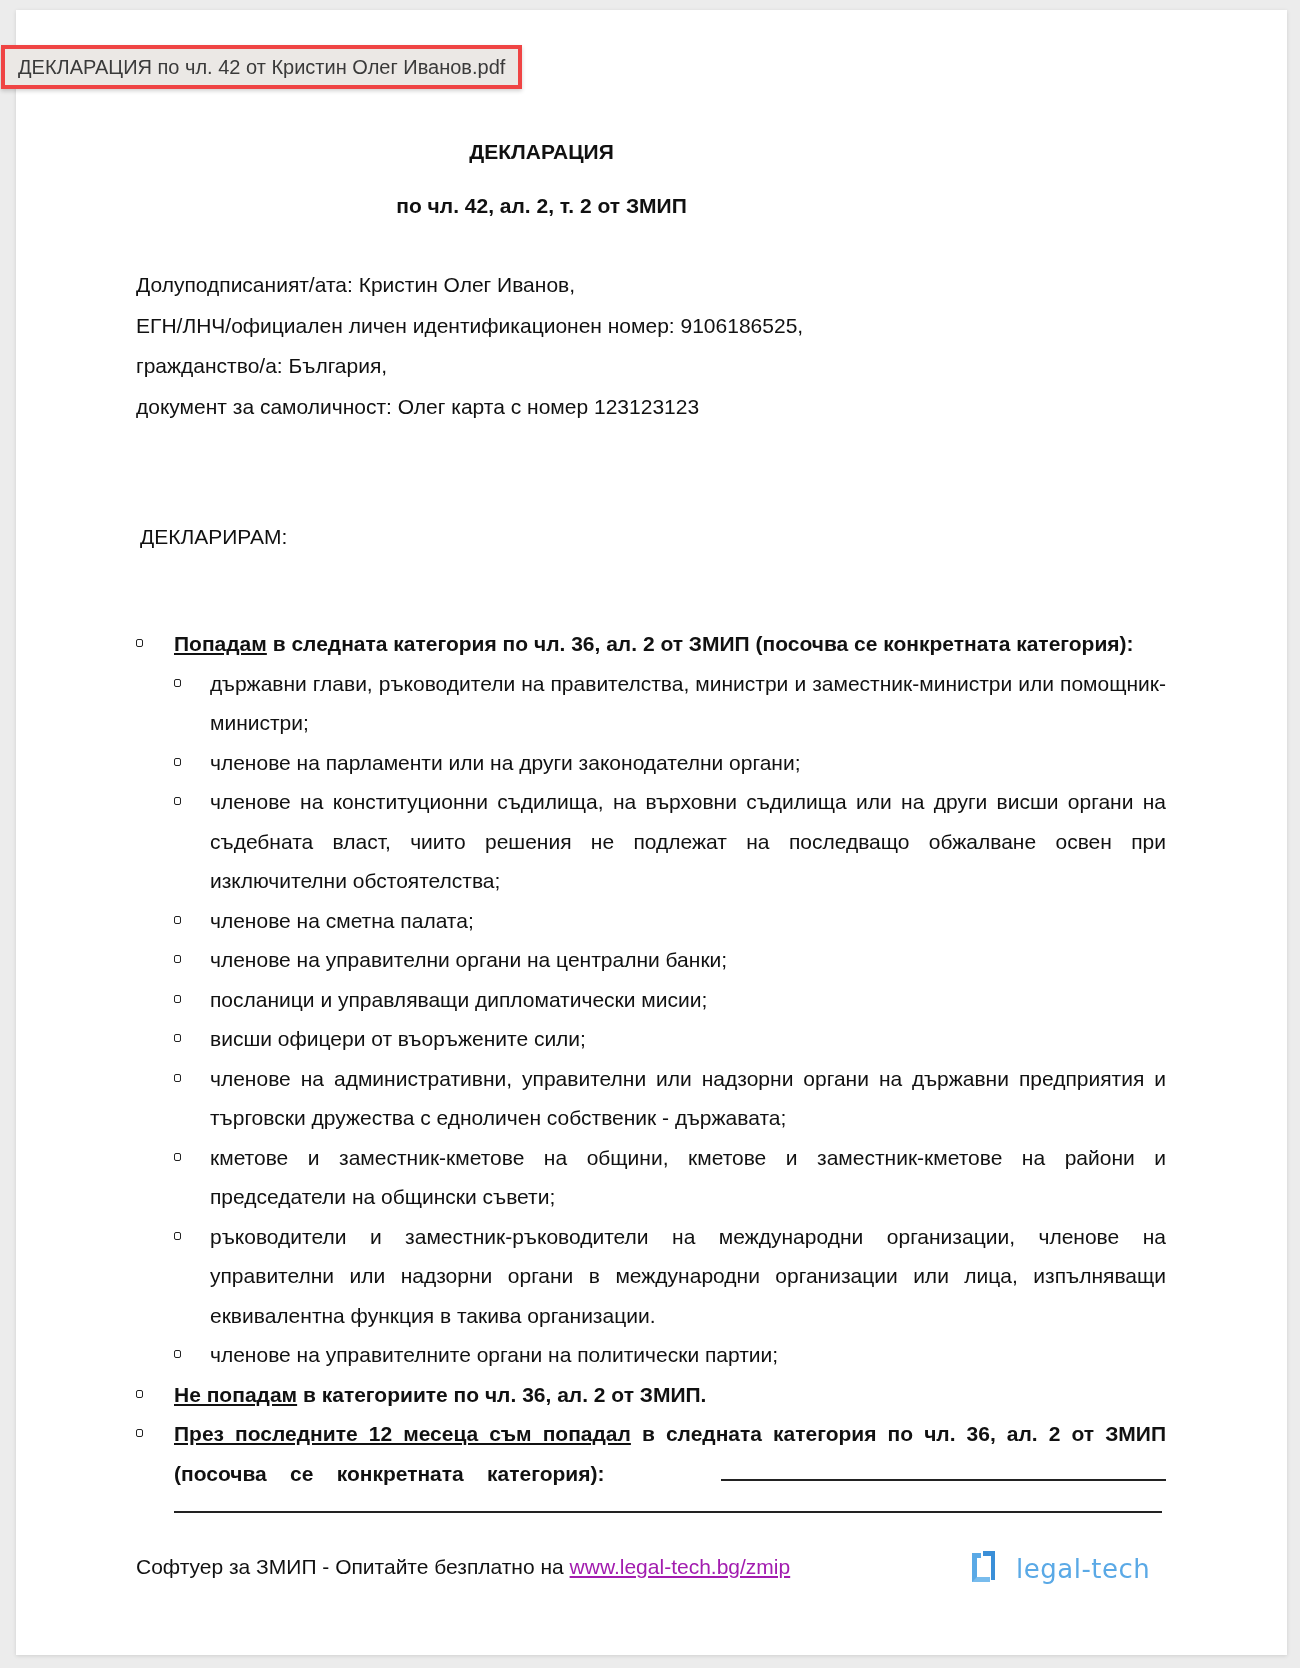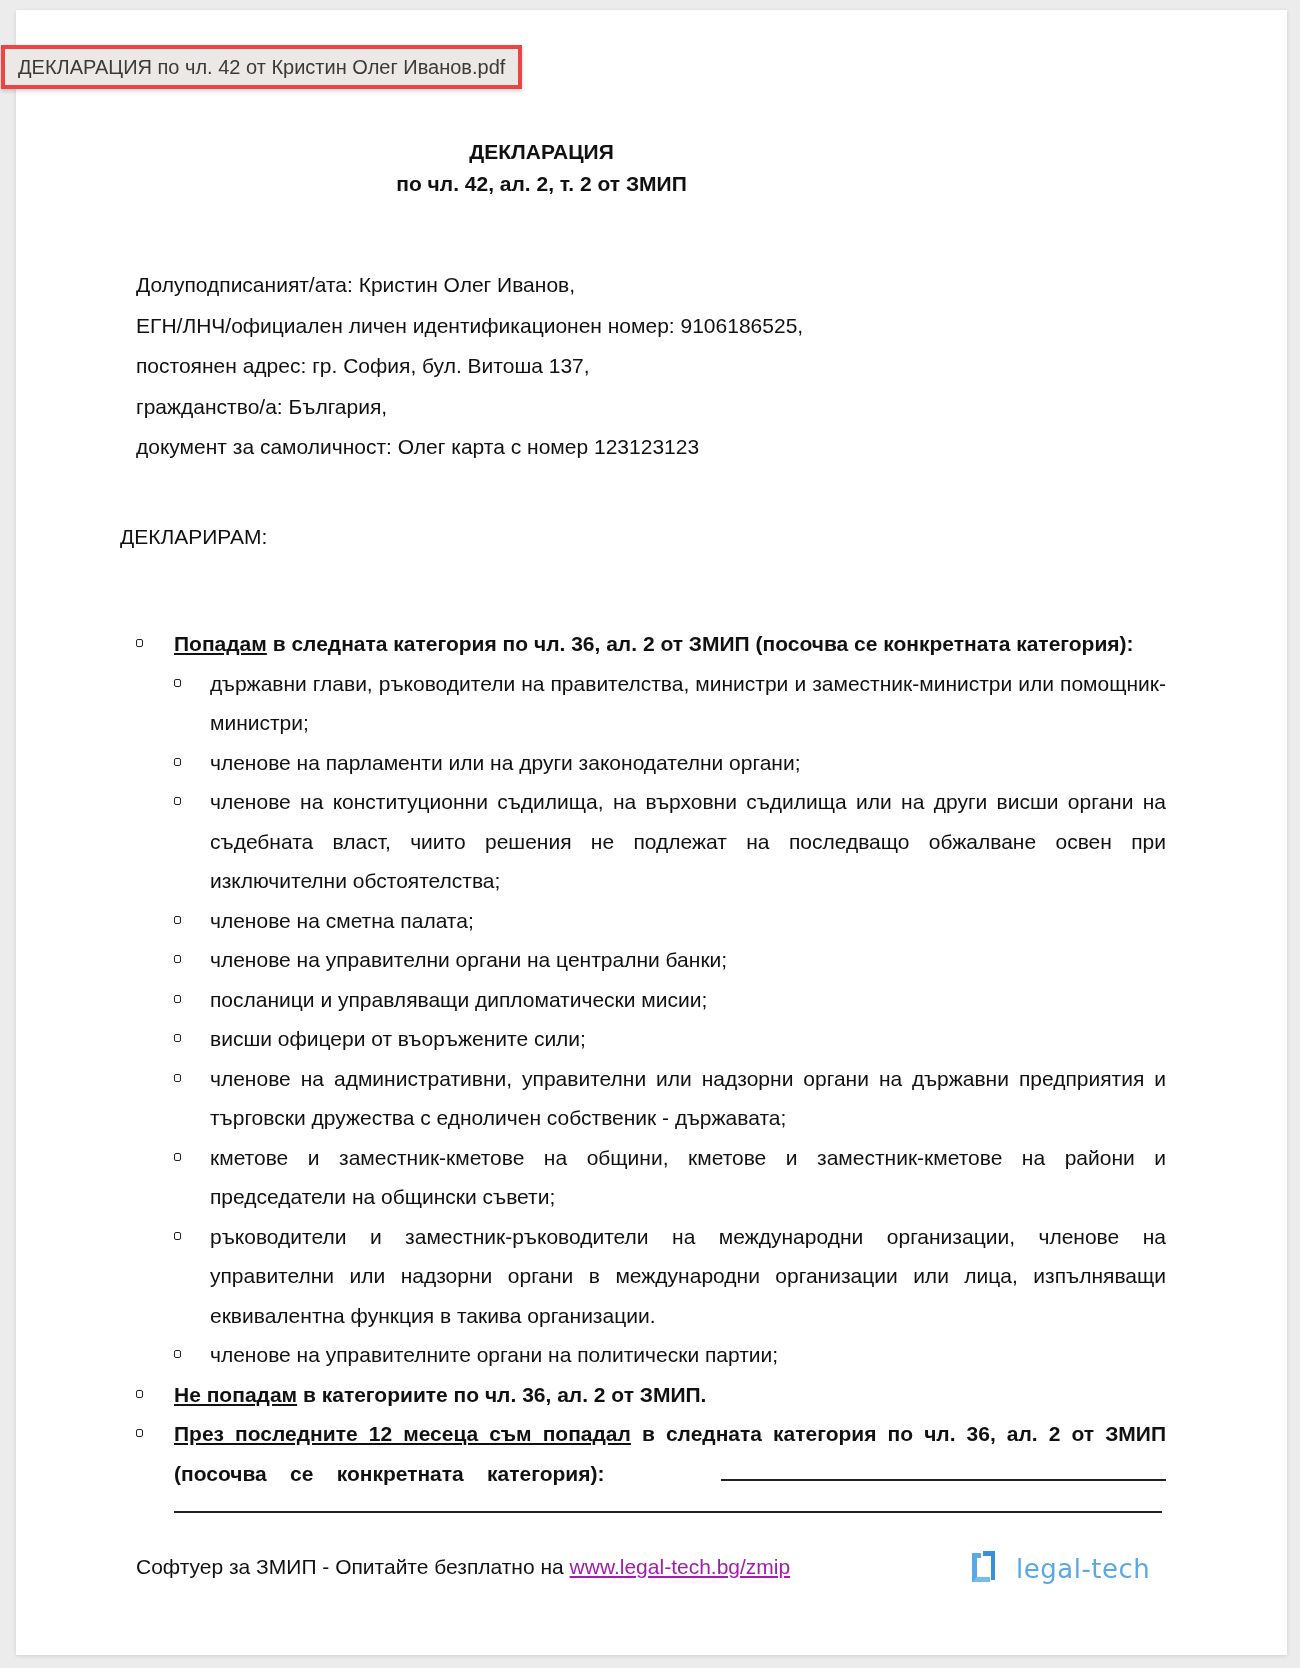--- a/index.html
+++ b/index.html
@@ -21,25 +21,25 @@
     background:#ebe8e5; border:4px solid #ef4444;
     box-shadow:0 2px 4px rgba(0,0,0,0.18);
     font-family:"Liberation Sans", sans-serif; font-size:20px; color:#3a3a3a;
     white-space:nowrap; z-index:5;
   }
   .title, .subtitle {
     position:absolute; left:0; width:1083px; text-align:center;
     font-weight:bold; font-size:21px;
   }
   .title { top:140px; }
-  .subtitle { top:172px; }
+  .subtitle { top:194px; }
   .info { position:absolute; left:136px; top:270px; font-size:21px; }
   .info .line { height:40.5px; line-height:30px; white-space:nowrap; }
   .info b { font-weight:normal; }
-  .declare { position:absolute; left:120px; top:525px; font-size:21px; }
+  .declare { position:absolute; left:140px; top:525px; font-size:21px; }
   .list { position:absolute; left:136px; top:624px; width:1030px; font-size:21px; }
   .row { position:relative; line-height:39.5px; }
   .row .bullet {
     position:absolute; top:15px; width:7px; height:8px;
     border:1px solid #222; border-radius:2px; box-sizing:border-box;
   }
   .row.l1 { padding-left:38px;font-weight:bold; }
   .row.l1 .bullet { left:0; }
   .row.l2 { padding-left:74px; }
   .row.l2 .bullet { left:38px; }
@@ -66,23 +66,20 @@
 
 <div class="title">ДЕКЛАРАЦИЯ</div>
 <div class="subtitle">по чл. 42, ал. 2, т. 2 от ЗМИП</div>
 
 <div class="info">
   <div class="line">
     <span>Долуподписаният/ата: </span><b>Кристин Олег Иванов</b><span>,</span>
   </div>
   <div class="line">
     <span>ЕГН/ЛНЧ/официален личен идентификационен номер: </span><b>9106186525,</b>
-  </div>
-  <div class="line">
-    <span>постоянен адрес: </span><b>гр. София, бул. Витоша 137</b><span>,</span>
   </div>
   <div class="line">
     <span>гражданство/а: </span><b>България</b><span>,</span>
   </div>
   <div class="line">
     <span>документ за самоличност: </span><b>Олег карта</b><span> с номер </span><b>123123123</b>
   </div>
 </div>
 
 <div class="declare">ДЕКЛАРИРАМ:</div>

